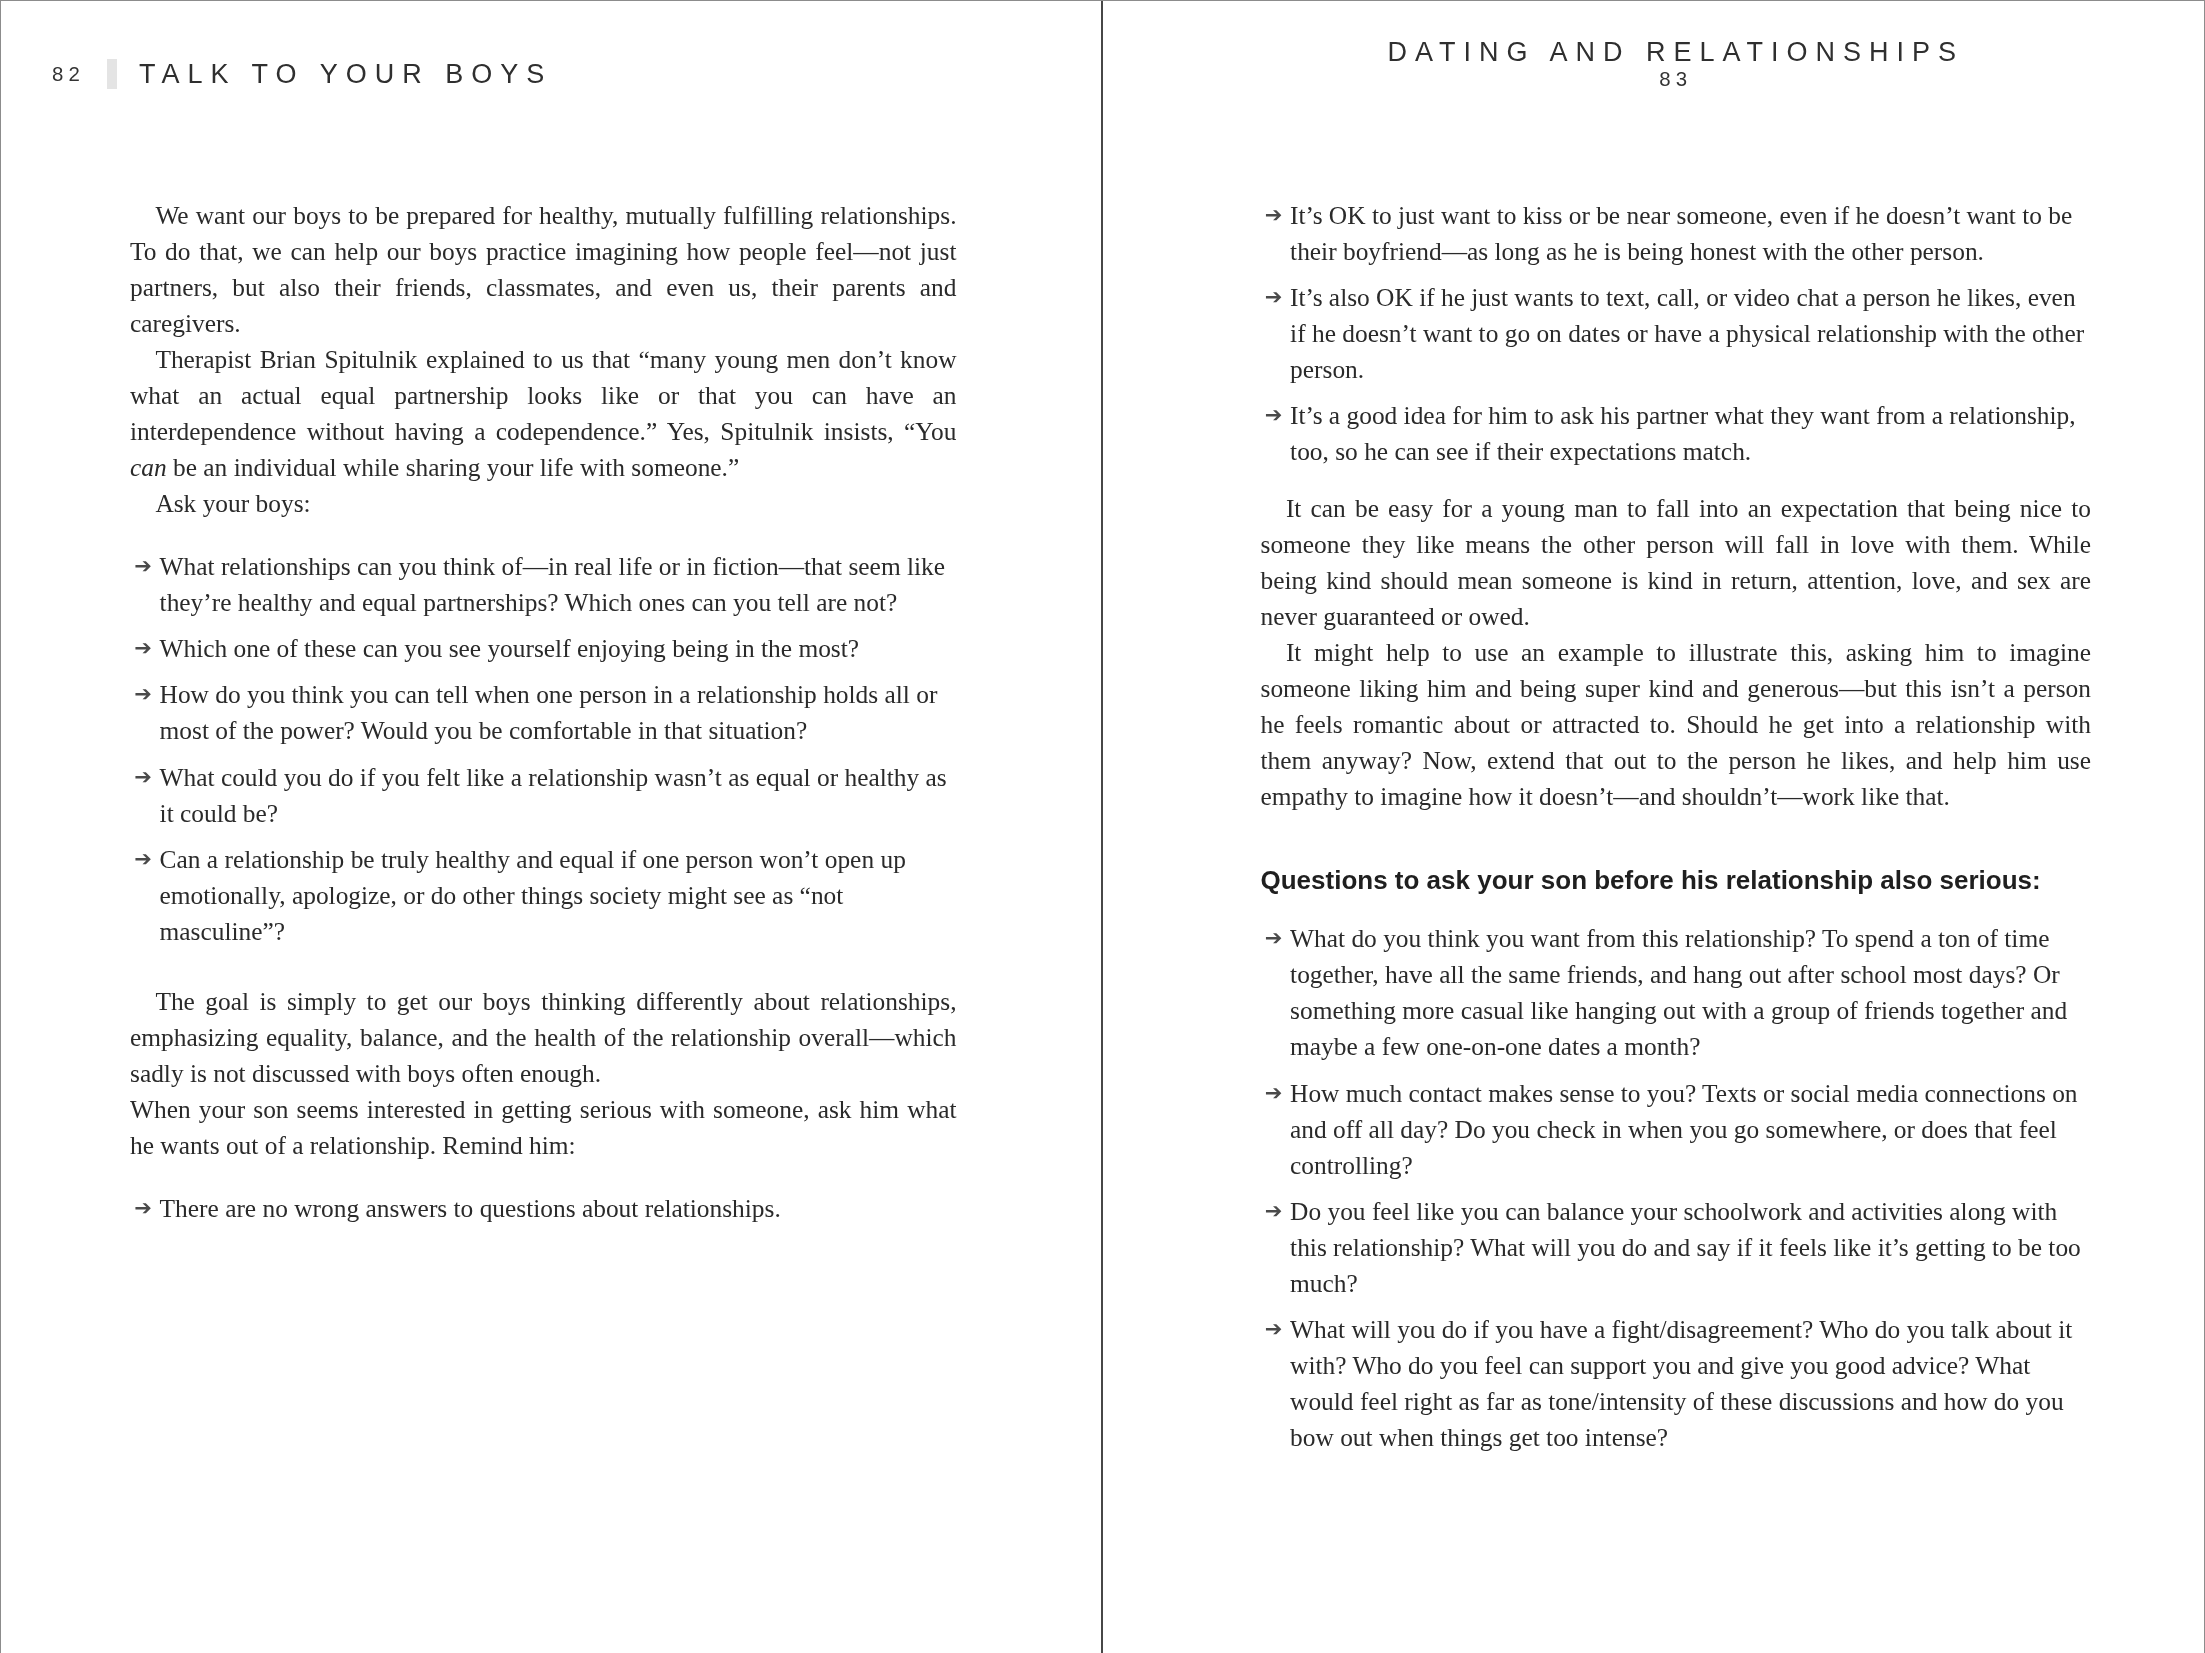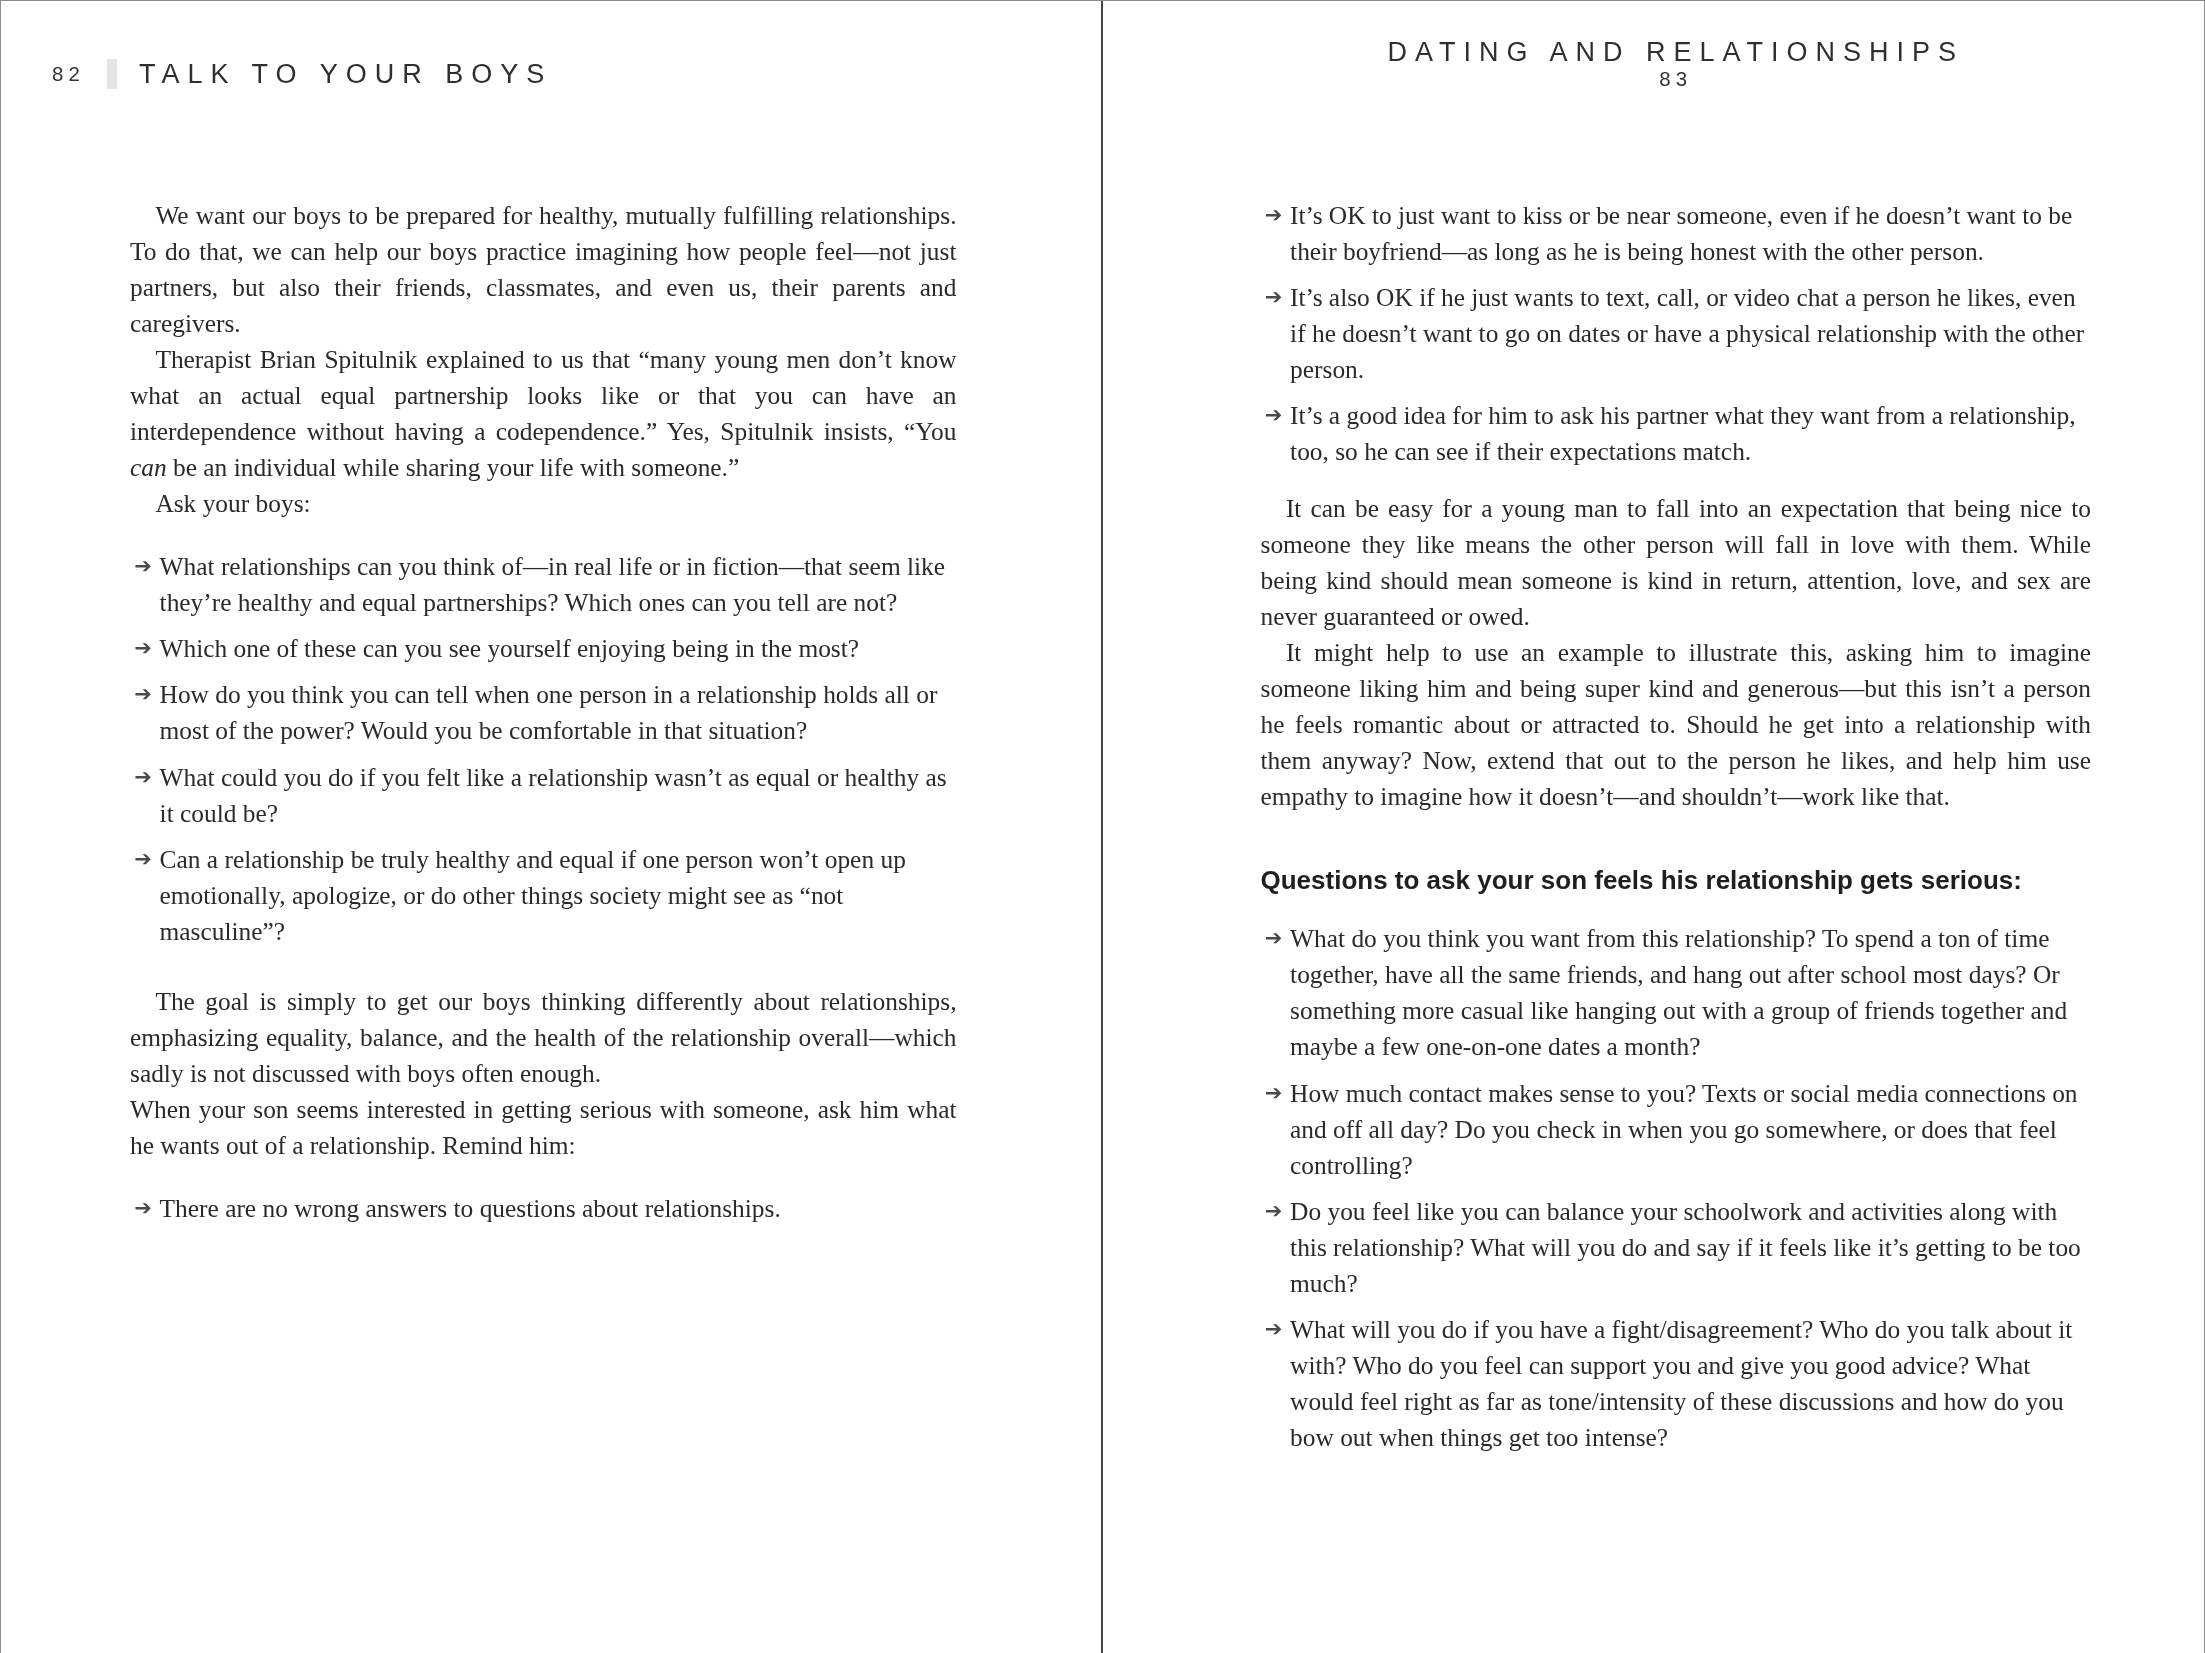--- a/index.html
+++ b/index.html
@@ -163,21 +163,21 @@
         </li>
         <li>
           <span class="arrow">➔</span>
           <span class="bullet-text">It’s a good idea for him to ask his partner what they want from a relationship, too, so he can see if their expectations match.</span>
         </li>
       </ul>
 
       <p class="para justify indent">It can be easy for a young man to fall into an expectation that being nice to someone they like means the other person will fall in love with them. While being kind should mean someone is kind in return, attention, love, and sex are never guaranteed or owed.</p>
       <p class="para justify indent">It might help to use an example to illustrate this, asking him to imagine someone liking him and being super kind and generous—but this isn’t a person he feels romantic about or attracted to. Should he get into a relationship with them anyway? Now, extend that out to the person he likes, and help him use empathy to imagine how it doesn’t—and shouldn’t—work like that.</p>
 
-      <h3 class="sub-heading">Questions to ask your son feels his relationship gets serious:</h3>
+      <h3 class="sub-heading">Questions to ask your son before his relationship also serious:</h3>
 
       <ul class="arrow-list tight-top">
         <li>
           <span class="arrow">➔</span>
           <span class="bullet-text">What do you think you want from this relationship? To spend a ton of time together, have all the same friends, and hang out after school most days? Or something more casual like hanging out with a group of friends together and maybe a few one-on-one dates a month?</span>
         </li>
         <li>
           <span class="arrow">➔</span>
           <span class="bullet-text">How much contact makes sense to you? Texts or social media connections on and off all day? Do you check in when you go somewhere, or does that feel controlling?</span>
         </li>

